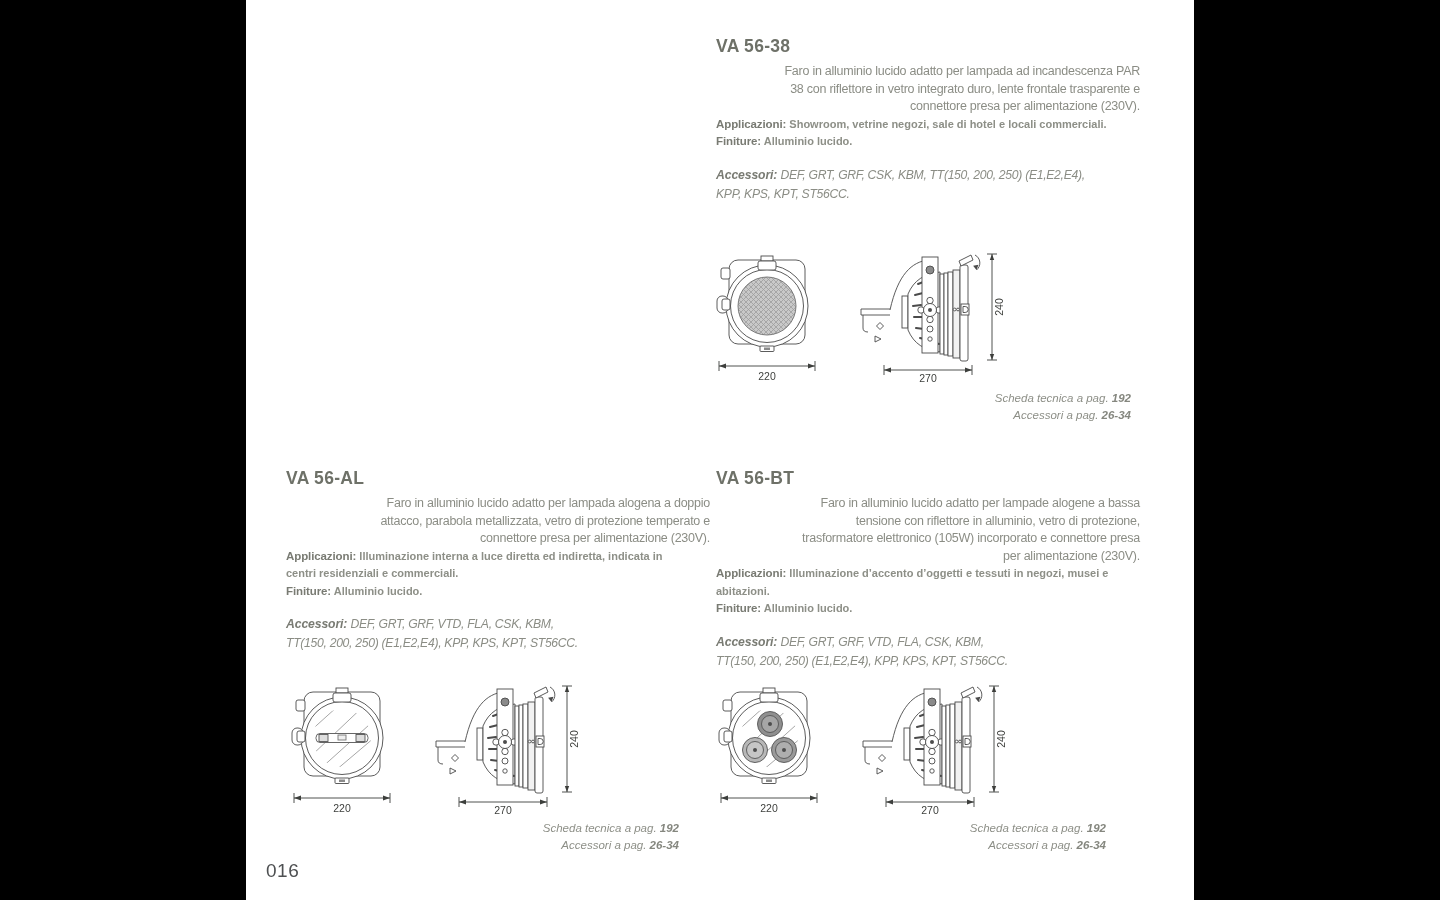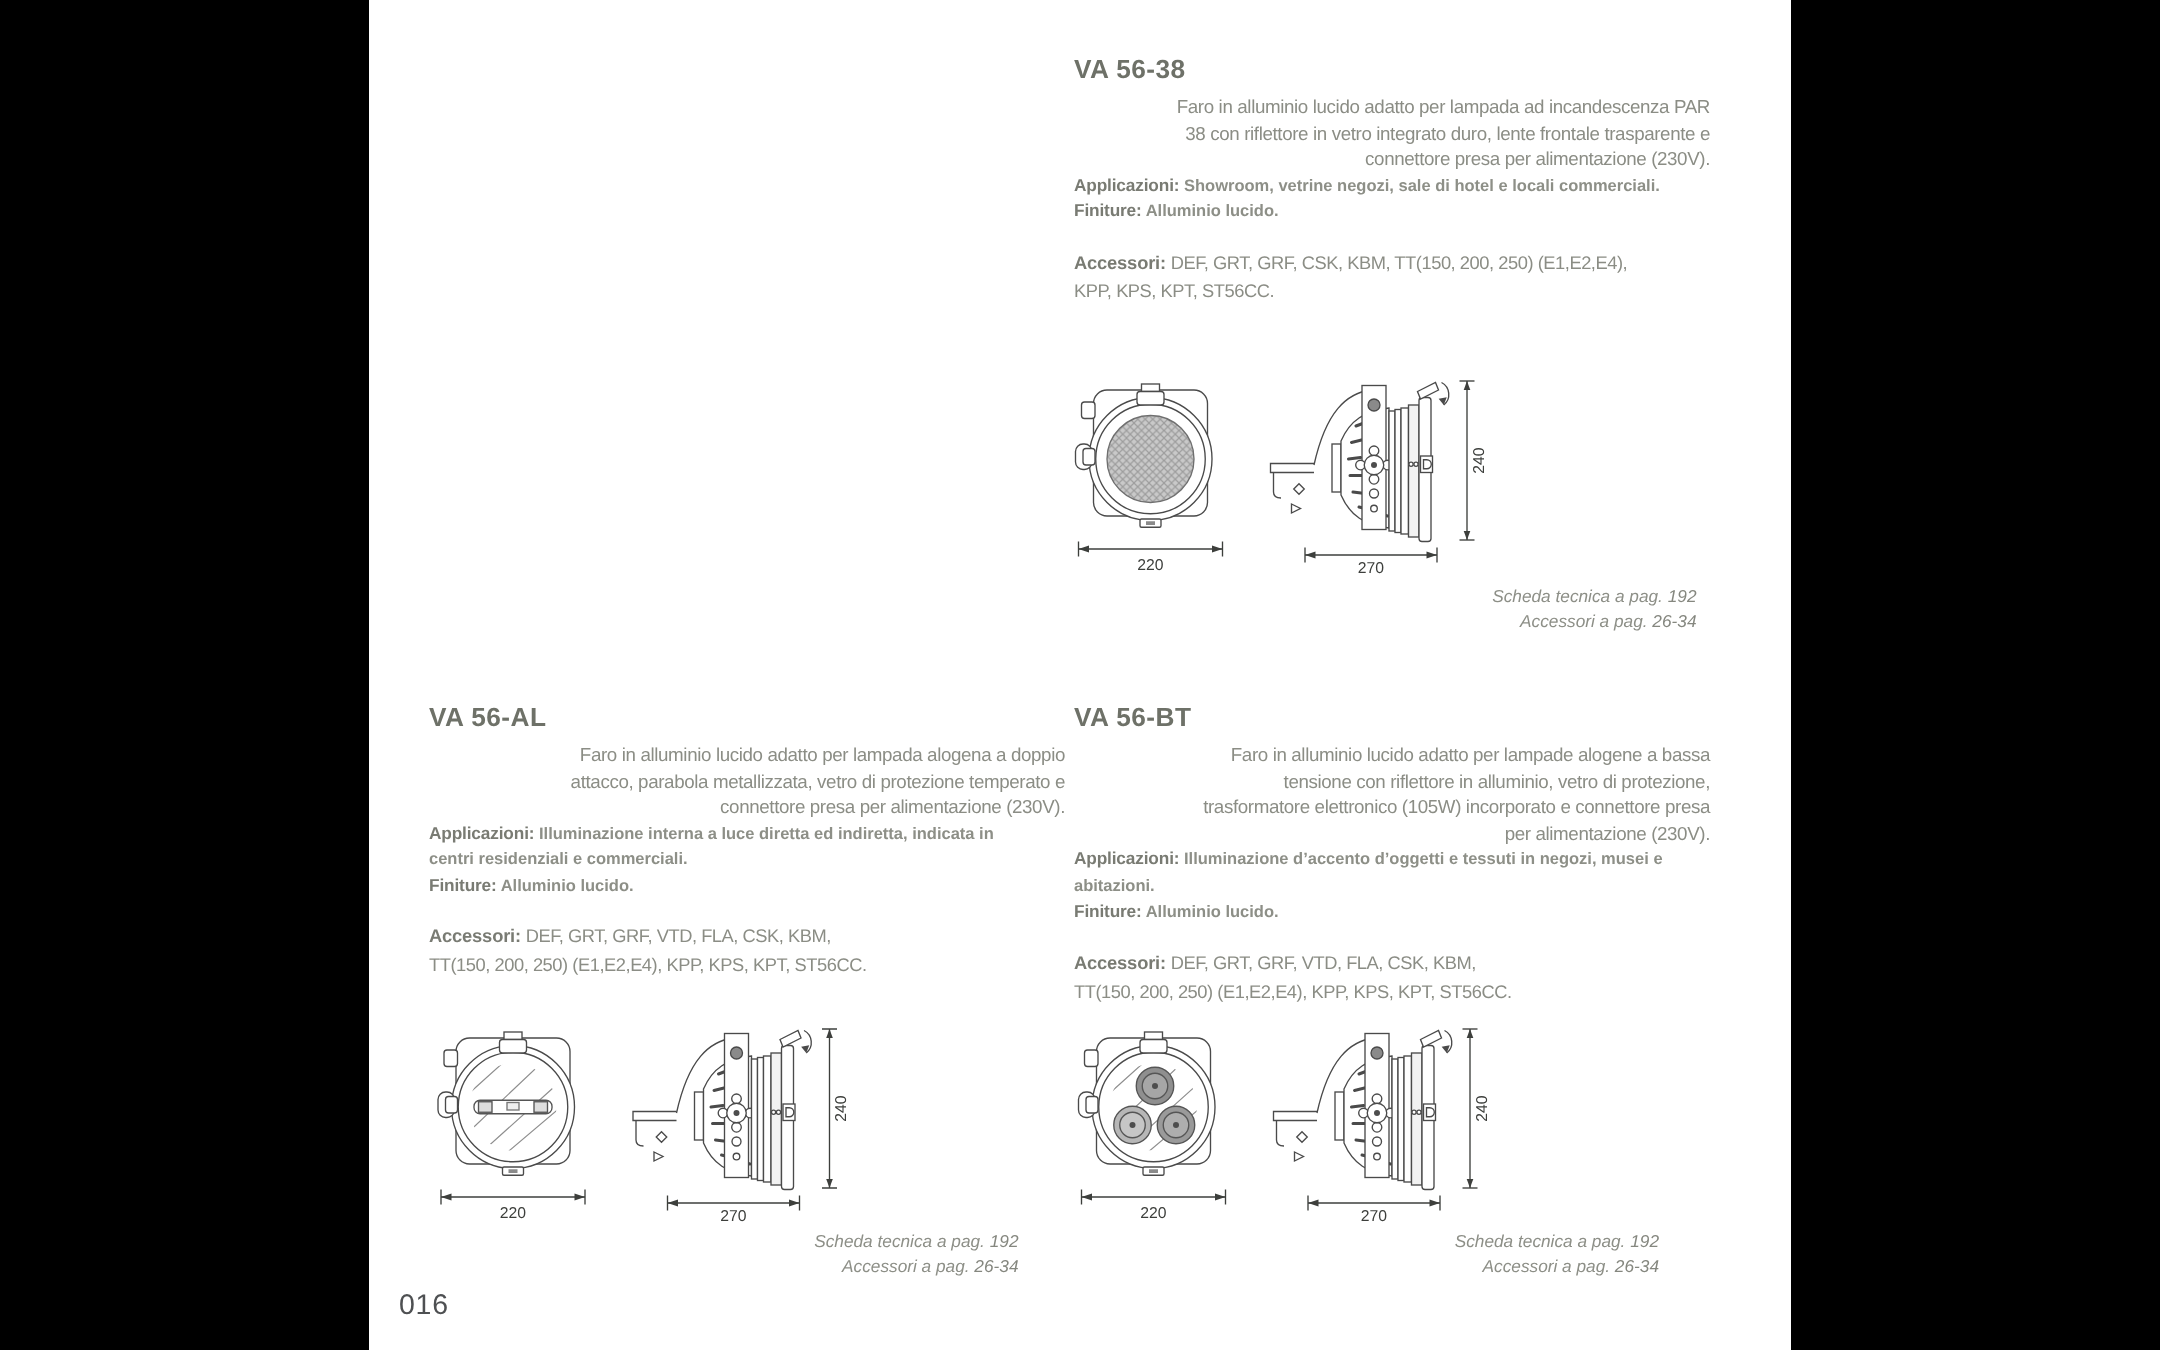--- a/index.html
+++ b/index.html
@@ -14,31 +14,31 @@
     color:#6e7168;letter-spacing:.3px;
   }
   .desc{
     margin:0;font-size:12.5px;line-height:17.5px;letter-spacing:-.25px;
     white-space:pre-line;color:#8b8d85;text-align:right;
   }
   .meta{margin:0;font-size:11px;line-height:17.5px;white-space:pre-line;color:#8d8f87;font-weight:bold;}
   .meta b{font-size:11.5px;color:#797b73;letter-spacing:-.1px;}
   .acc{
     margin:15px 0 0;font-size:12.2px;line-height:19px;letter-spacing:-.3px;
-    white-space:pre-line;color:#8b8d85;
+    white-space:pre-line;color:#8b8d85;font-style:italic;
   }
   .acc b{color:#797b73;letter-spacing:-.1px;}
-  figure.drawing{position:absolute;margin:0;display:flex;gap:26px;align-items:flex-start;}
+  figure.drawing{position:absolute;margin:0;display:flex;gap:40px;align-items:flex-start;}
   figure.drawing svg{display:block;font-family:"Liberation Sans",sans-serif;}
   .dimlabel{font-size:10.5px;fill:#3d3f3c;}
   .refs{
     position:absolute;width:300px;text-align:right;font-style:italic;
     font-size:11.5px;line-height:16.5px;color:#8d8f87;
   }
-  .refs b{font-weight:normal;color:#85877f;}
+  .refs b{font-weight:bold;color:#85877f;}
   .pagenum{position:absolute;left:20px;top:860px;font-size:19px;letter-spacing:.5px;color:#4e5052;}
 </style>
 </head>
 <body>
 
 <div class="page">
 
   <svg width="0" height="0" style="position:absolute" aria-hidden="true">
     <defs>
       <pattern id="hatch" width="5" height="5" patternUnits="userSpaceOnUse">

